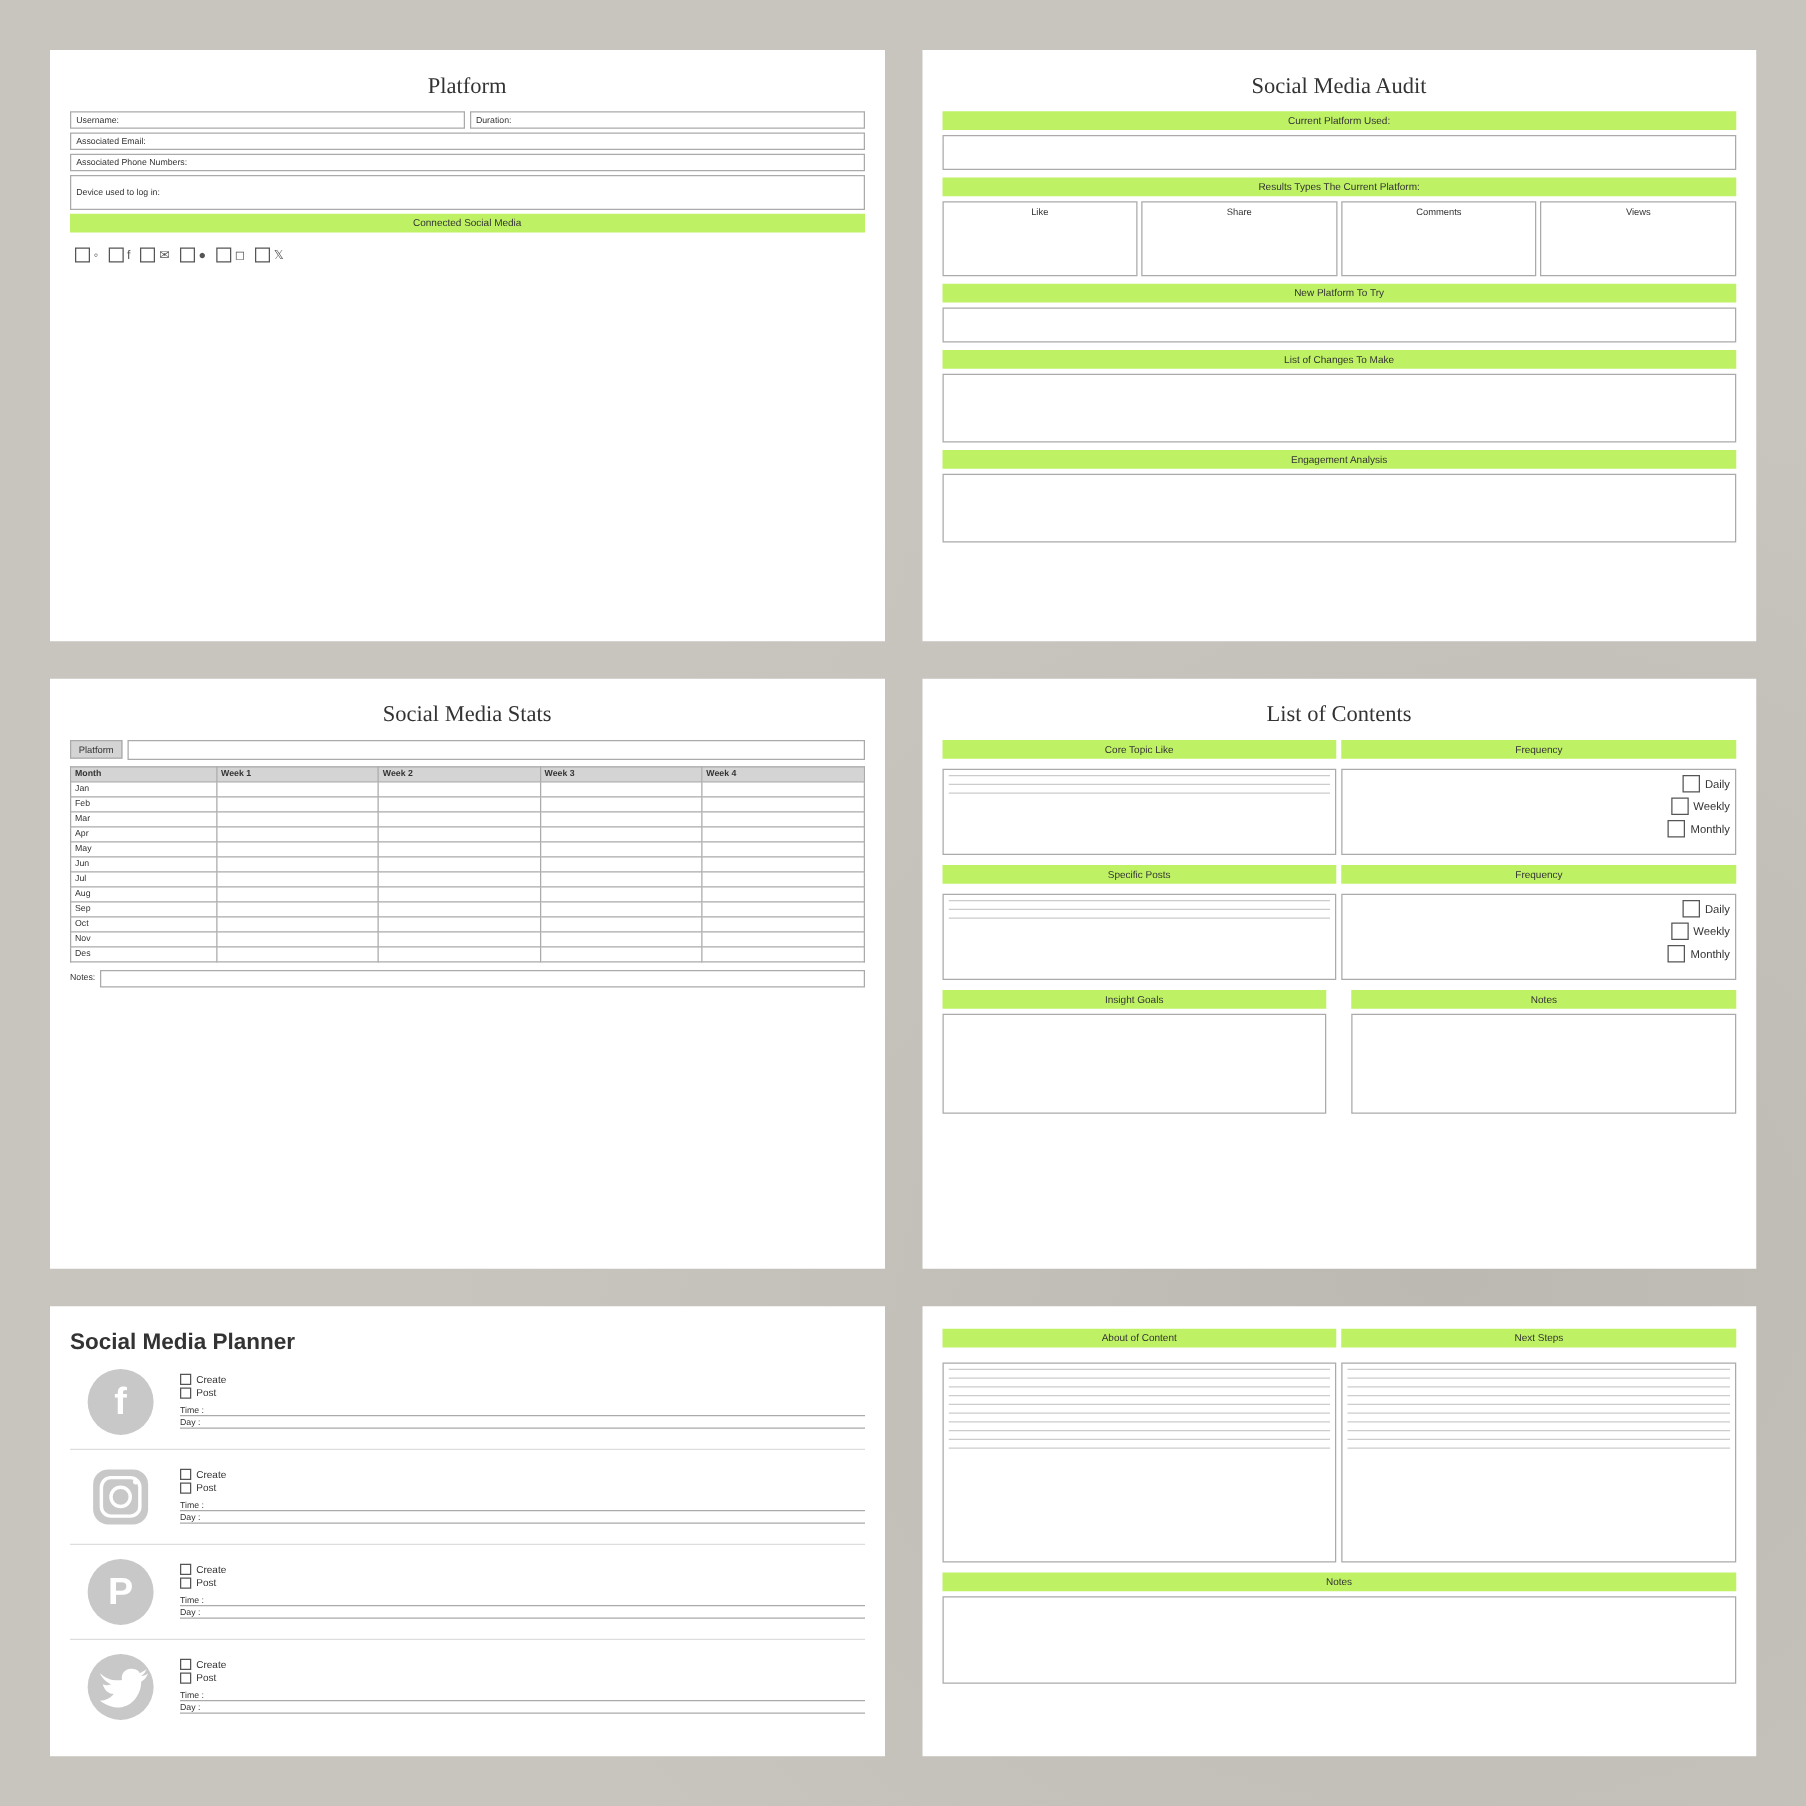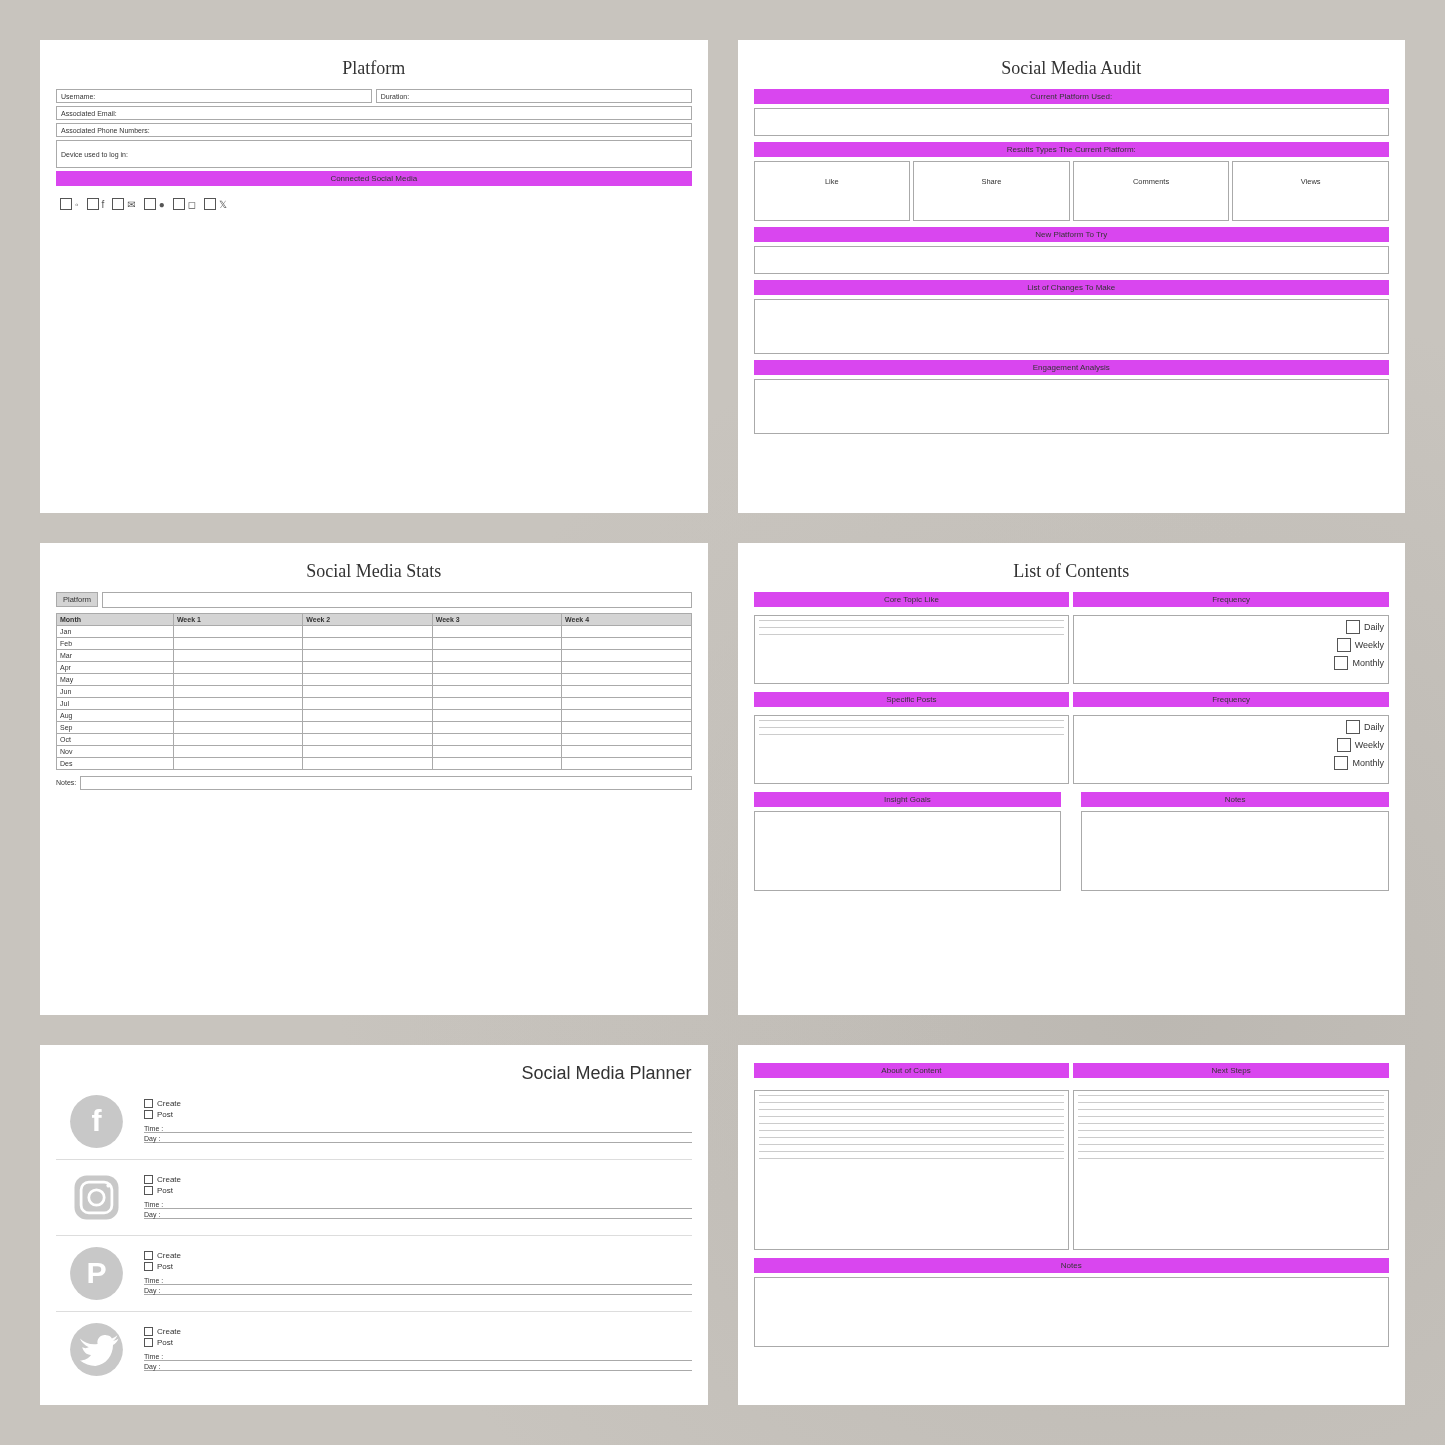--- a/index.html
+++ b/index.html
@@ -33,27 +33,27 @@
       position: relative;
     }
     .page-title {
       text-align: center;
       font-size: 18px;
       font-weight: normal;
       margin-bottom: 10px;
       font-family: Georgia, serif;
     }
     .page-title-bold {
-      text-align: right;
+      text-align: left;
       font-size: 18px;
-      font-weight: normal;
+      font-weight: bold;
       margin-bottom: 10px;
     }
     .section-header {
-      background: #d946ef;
+      background: #bef264;
       padding: 3px 6px;
       font-size: 8px;
       color: #333;
       text-align: center;
       margin-bottom: 4px;
     }
 
     
     .p1-top-row {
       display: flex;
@@ -129,21 +129,21 @@
     }
     .audit-results-row {
       display: grid;
       grid-template-columns: repeat(4, 1fr);
       gap: 3px;
       margin-bottom: 6px;
     }
     .audit-result-cell {
       border: 1px solid #aaa;
       height: 60px;
-      padding: 15px;
+      padding: 3px;
       font-size: 7.5px;
       text-align: center;
     }
     .audit-text-box {
       border: 1px solid #aaa;
       height: 55px;
       width: 100%;
       margin-bottom: 6px;
     }
 

